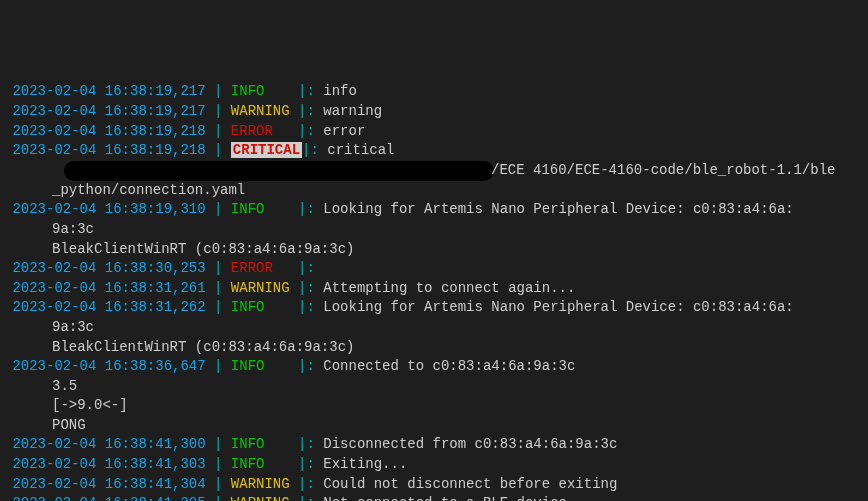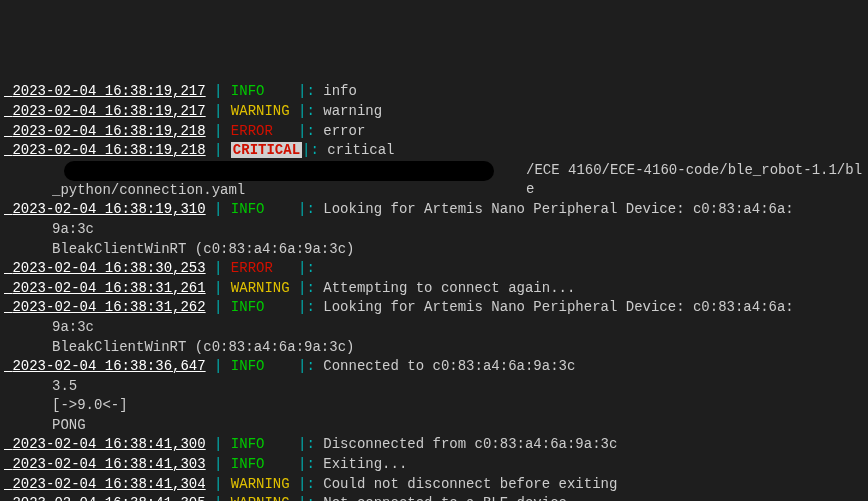--- a/index.html
+++ b/index.html
@@ -17,22 +17,21 @@
       width: 868px;
       height: 501px;
       overflow: hidden;
       white-space: pre-wrap;
       word-break: break-all;
     }
     .line {
       display: block;
     }
     .ts {
-      color: #ffffff;
-      text-decoration: underline;
+      color: #0ea5e9;
     }
     .sep {
       color: #00b0b0;
     }
     .lvl-info {
       color: #00c800;
     }
     .lvl-warning {
       color: #e0c000;
     }
@@ -62,21 +61,21 @@
       position: absolute;
       left: 60px;
       top: 0;
       width: 430px;
       height: 20px;
       background: #000000;
       border-radius: 10px;
     }
     .redacted-text {
       position: absolute;
-      left: 522px;
+      left: 487px;
       top: 0;
       color: #cccccc;
       font-family: Liberation Mono, monospace;
     }
   </style>
 </head>
 <body>
 
 
 

